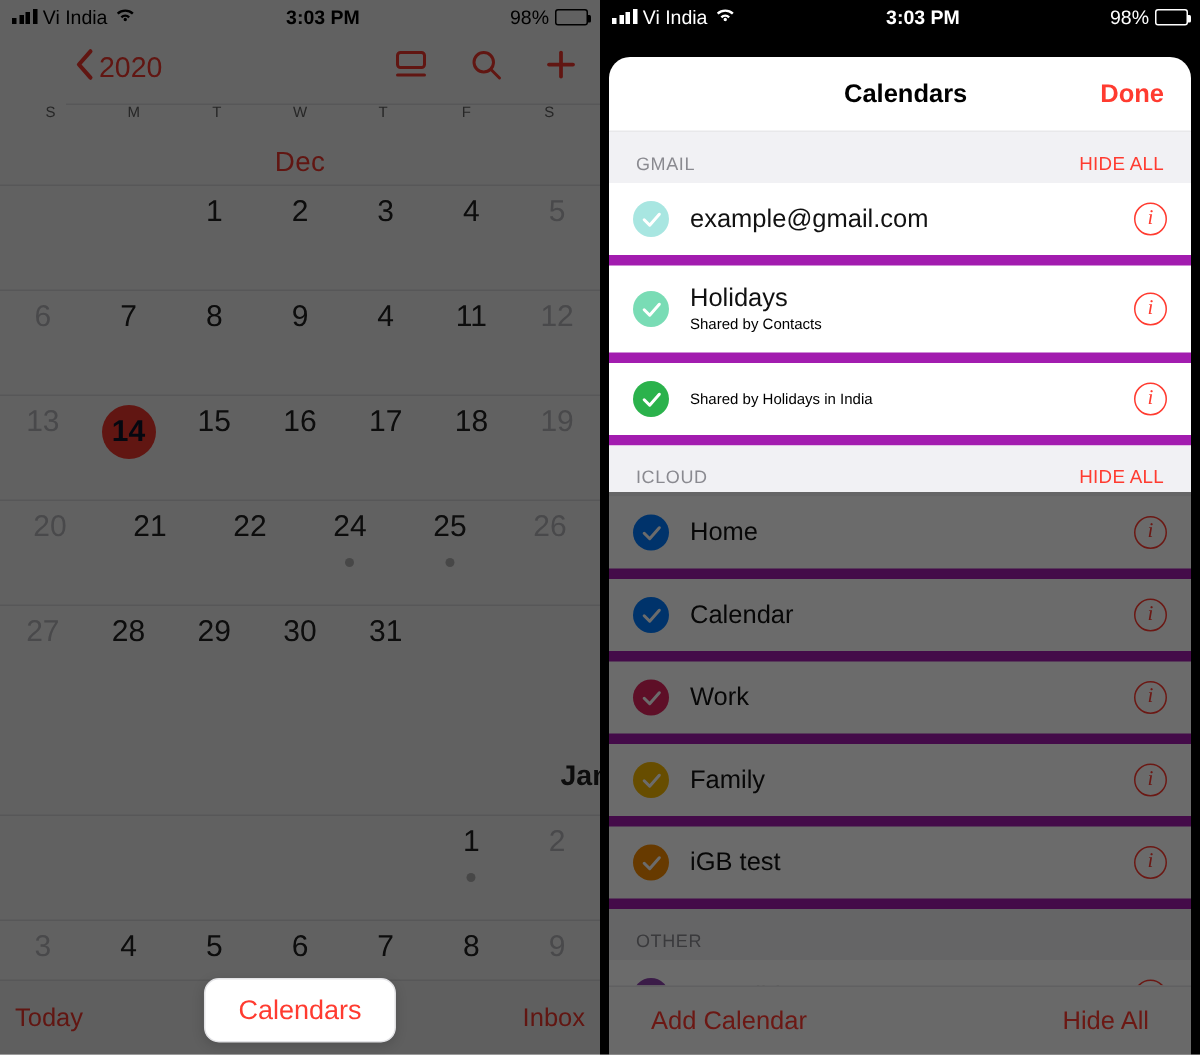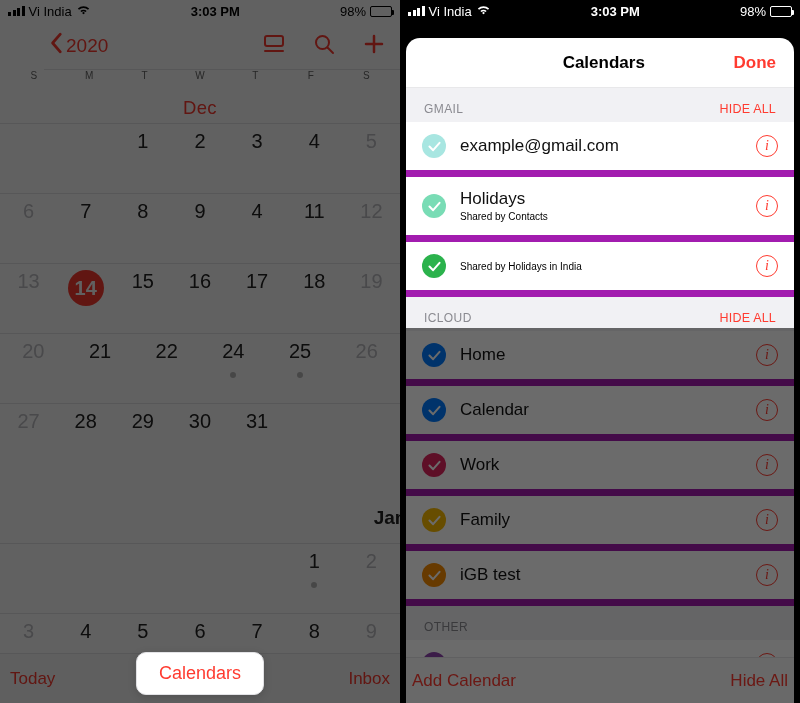--- a/index.html
+++ b/index.html
@@ -25,21 +25,21 @@
   .nav-icons { display:flex; align-items:center; gap:26px; color:#ff3b30; }
   .icon { width:24px; height:24px; }
   .chev svg { width:14px; height:22px; }
   .month-title { text-align:center; color:#ff3b30; font-size:18.5px; font-weight:400; padding:10px 0 4px; letter-spacing:.3px;}
   .weekday-row { display:flex; font-size:10px; color:#666; padding:0 6px 6px; }
   .weekday-row div { flex:1; text-align:center; }
   .grid { display:flex; flex-direction:column; }
   .grid .row { display:flex; border-top:1px solid #e5e5e7; height:70px; }
   .grid .cell { flex:1; text-align:center; padding-top:6px; font-size:20px; font-weight:400; color:#222; position:relative; }
   .grid .cell.dim { color:#c0c0c5; }
-  .grid .cell.today .n { display:inline-flex; align-items:center; justify-content:center; width:36px; height:36px; border-radius:50%; background:#ff3b30; color:#ffffff; font-weight:600;}
+  .grid .cell.today .n { display:inline-flex; align-items:center; justify-content:center; width:36px; height:36px; border-radius:50%; background:#ff3b30; color:#0f172a; font-weight:600;}
   .dot { position:absolute; left:50%; transform:translateX(-50%); top:38px; width:6px; height:6px; border-radius:50%; background:#bbb; }
   .bottom-bar { position:absolute; bottom:0; left:0; right:0; height:50px; display:flex; align-items:center; justify-content:space-between; padding:0 10px; border-top:1px solid #e5e5e7; background:#fafafa; color:#ff3b30; font-size:17px; }
   .highlight-btn { position:absolute; bottom:8px; left:50%; transform:translateX(-50%); z-index:20; background:#fff; border:1px solid #e3e3e6; border-radius:10px; padding:10px 22px; font-size:18px; color:#ff3b30; box-shadow:0 2px 8px rgba(0,0,0,.15); }
   .jan-heading{ text-align:center; font-size:19px; font-weight:600; color:#222; padding-top:34px; position:relative; height:70px;}
 
   
   .screen-right { background:#000; }
   .modal { position:absolute; top:38px; left:6px; right:6px; bottom:0; background:#fff; border-radius:14px 14px 0 0; overflow:hidden; }
   .modal-header { height:50px; display:flex; align-items:center; justify-content:space-between; padding:0 18px; border-bottom:1px solid #e8e8ea; }
   .modal-title { font-size:17px; font-weight:600; text-align:center; flex:1; }
@@ -47,21 +47,21 @@
   .section-h { display:flex; justify-content:space-between; align-items:flex-end; padding:14px 18px 6px; background:#f1f1f4; font-size:12px; color:#8a8a90; letter-spacing:.4px;gap:12px; }
   .section-h .hideall { color:#ff3b30; font-size:12.5px; letter-spacing:.2px; }
   .list { background:#fff; }
   .list-row { display:flex; align-items:center; padding:12px 16px; border-bottom:7px solid #a21caf; gap:14px; min-height:50px; }
   .check { width:24px; height:24px; border-radius:50%; display:flex; align-items:center; justify-content:center; flex-shrink:0; }
   .check svg { width:13px; height:11px; }
   .row-text { flex:1; line-height:1.2; }
   .row-text .main { font-size:17px; color:#111; }
   .row-text .sub { font-size:10px; color:#000000; margin-top:2px;}
   .info { width:22px; height:22px; border-radius:50%; border:1.5px solid #ff3b30; color:#ff3b30; display:flex; align-items:center; justify-content:center; font-family:Georgia,serif; font-style:italic; font-size:14px; flex-shrink:0; }
-  .modal-footer { position:absolute; bottom:0; left:0; right:0; height:46px; display:flex; align-items:center; justify-content:space-between; padding:0 6px; border-top:1px solid #e5e5e7; background:#fafafa; color:#ff3b30; font-size:17px; }
+  .modal-footer { position:absolute; bottom:0; left:0; right:0; height:46px; display:flex; align-items:center; justify-content:space-between; padding:0 28px; border-top:1px solid #e5e5e7; background:#fafafa; color:#ff3b30; font-size:17px; }
   .shade-bottom { position:absolute; top:290px; left:0; right:0; bottom:0; background:rgba(0,0,0,.58); z-index:3; pointer-events:none; }
   .modal .scroll { height:calc(100% - 50px - 46px); overflow:hidden; }
 
   
   .screen-right .statusbar { color:#fff; position:relative; z-index:6;}
   .screen-right .signal span{background:#fff;}
   .screen-right .battery{border-color:#fff;}
   .screen-right .battery::after{background:#fff;}
 </style>
 </head>

